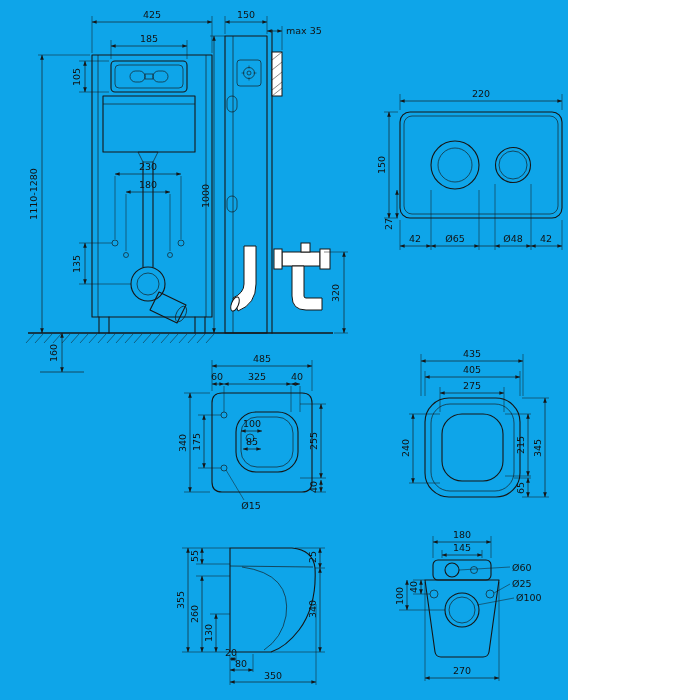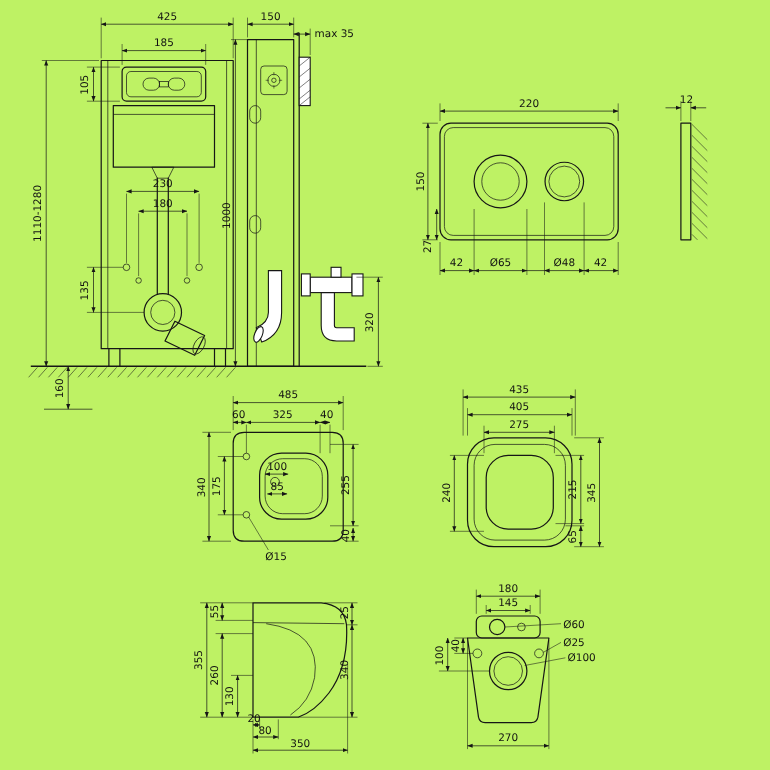--- a/index.html
+++ b/index.html
@@ -1,17 +1,17 @@
 <!DOCTYPE html>
 <html><head>
 <meta charset="utf-8">
 <title>Technical Drawing</title>
 <style>
   html,body{margin:0;padding:0;background:#fff;}
-  .stage{width:700px;height:700px;background:#bef264;position:relative;overflow:hidden;}
+  .stage{width:568px;height:700px;background:#0ea5e9;position:relative;overflow:hidden;}
   svg{display:block;}
   svg text{font-family:"DejaVu Sans","Liberation Sans",sans-serif;font-size:9.5px;fill:#121212;text-anchor:middle;}
   .o{fill:none;stroke:#161616;stroke-width:1.1;stroke-linejoin:round;stroke-linecap:round;}
   .t{fill:none;stroke:#161616;stroke-width:.65;}
   .d{fill:none;stroke:#161616;stroke-width:.65;}
   .e{fill:none;stroke:#161616;stroke-width:.5;}
   .w{fill:#fff;stroke:#161616;stroke-width:1;}
   .ts{text-anchor:start;}
 </style>
 </head>

